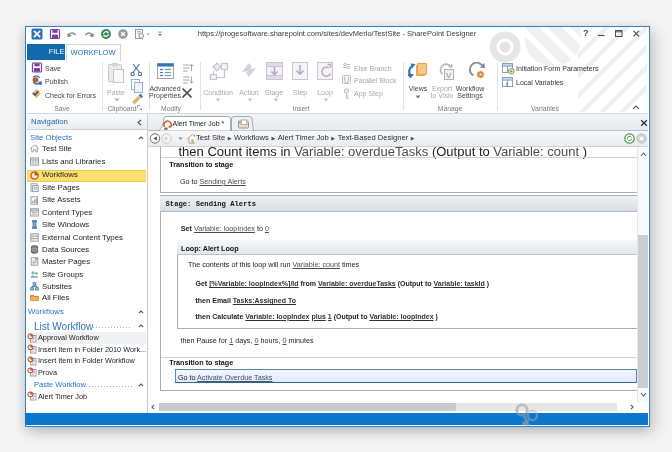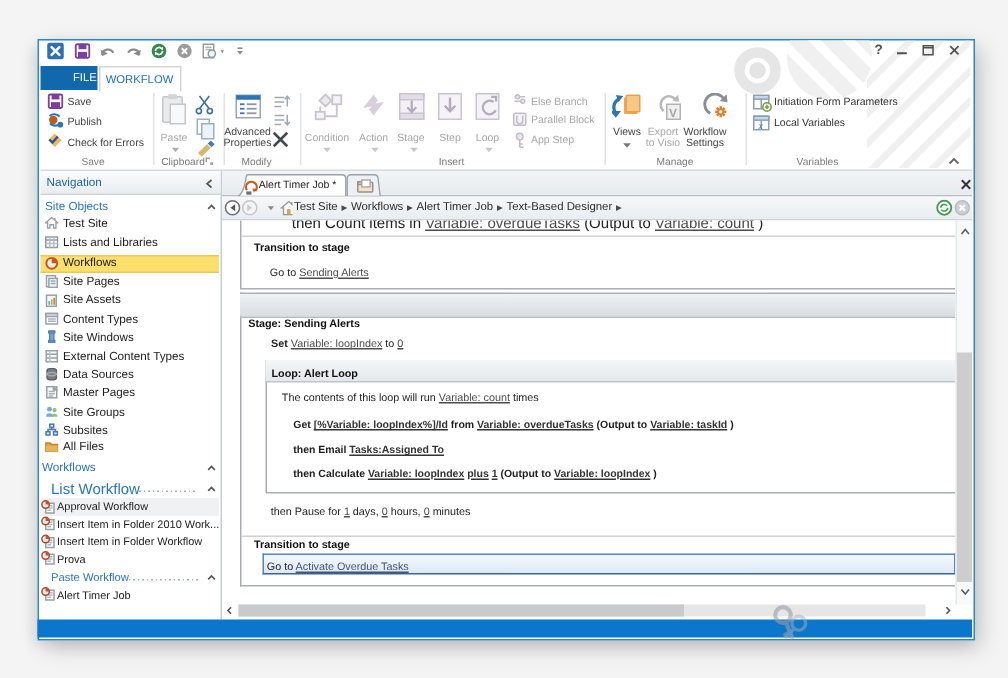--- a/index.html
+++ b/index.html
@@ -83,20 +83,21 @@
   <g transform="translate(104,1)">
     <rect x="0.5" y="0.5" width="7" height="9" fill="#fff" stroke="#9a9a9a"></rect>
     <line x1="2" y1="2.5" x2="6" y2="2.5" stroke="#b5b5b5"></line>
         <line x1="2" y1="4" x2="6" y2="4" stroke="#b5b5b5"></line>
     <circle cx="6.2" cy="6.8" r="2.4" fill="#f2f5f8" stroke="#8a98a8"></circle>
     <path d="M12 4.5 l2.4 0 l-1.2 2 z" fill="#8a8a8a"></path>
   </g>
   <path d="M127 6 l4 0 l-2 2.4 z" fill="#8a8a8a"></path>
   <rect x="127.4" y="3.6" width="3.2" height="1.1" fill="#8a8a8a"></rect>
 </svg>
+<div class="abs" style="left:337px;top:29px;transform:translateX(-50%);font-size:7.5px;color:#3c3c3c;white-space:nowrap;">https://progesoftware.sharepoint.com/sites/devMerlo/TestSite - SharePoint Designer</div>
 <div class="abs" style="left:583px;top:28px;font-size:9px;color:#4f4f4f;font-weight:bold;">?</div>
 <svg class="abs" style="left:597px;top:28px;width:47px;height:11px" viewBox="0 0 47 11">
   <line x1="1" y1="7.5" x2="7.5" y2="7.5" stroke="#4f4f4f" stroke-width="1.2"></line>
   <rect x="18.5" y="2.5" width="6.5" height="6" fill="none" stroke="#4f4f4f" stroke-width="1"></rect>
   <line x1="18.5" y1="3.8" x2="25" y2="3.8" stroke="#4f4f4f" stroke-width="1"></line>
   <g stroke="#4f4f4f" stroke-width="1.2">
         <line x1="36.5" y1="2.8" x2="42" y2="8.3"></line>
         <line x1="42" y1="2.8" x2="36.5" y2="8.3"></line>
       </g>
 </svg>
@@ -510,28 +511,28 @@
   <circle cx="17.5" cy="5.5" r="4.7" fill="#ccd0d4" stroke="#b5babe" stroke-width="0.8"></circle>
   <g stroke="#fff" stroke-width="1.3">
         <line x1="15.7" y1="3.7" x2="19.3" y2="7.3"></line>
         <line x1="19.3" y1="3.7" x2="15.7" y2="7.3"></line>
       </g>
 </svg>
 
 <div class="abs" style="left:147.5px;top:146.5px;width:489px;height:256px;background:#fff;overflow:hidden;">
 <div style="position:absolute;left:12.8px;top:0;width:1px;height:45.5px;background:#aaaeb3;"></div>
 <div style="position:absolute;left:12.8px;top:45.5px;width:477px;height:1px;background:#aaaeb3;"></div>
-<div style="position:absolute;left:31px;top:-2.8px;font-size:10px;color:#222;white-space:nowrap;margin-left:16px;">then Count items in <span class="lk">Variable: overdueTasks</span> (Output to <span class="lk">Variable: count</span> )</div>
+<div style="position:absolute;left:31px;top:-2.8px;font-size:13px;color:#222;white-space:nowrap;">then Count items in <span class="lk">Variable: overdueTasks</span> (Output to <span class="lk">Variable: count</span> )</div>
 <div style="position:absolute;left:13.8px;top:10.8px;width:476px;height:1px;background:#d2d2d2;"></div>
 <div style="position:absolute;left:21.8px;top:13.5px;font-size:7.2px;color:#111;font-weight:bold;white-space:nowrap;">Transition to stage</div>
 <div style="position:absolute;left:32.4px;top:30.4px;font-size:7.2px;color:#222;white-space:nowrap;">Go to <span class="lk">Sending Alerts</span></div>
 <div style="position:absolute;left:12.8px;top:48px;width:1px;height:196px;background:#aaaeb3;"></div>
 <div style="position:absolute;left:12.8px;top:243.9px;width:477px;height:1px;background:#aaaeb3;"></div>
 <div style="position:absolute;left:12.8px;top:48px;width:477px;height:17.5px;background:linear-gradient(#f0f2f4,#d8dde2);border-top:1px solid #aaaeb3;border-bottom:1px solid #b6bbc1;box-sizing:border-box;"></div>
-<div style="position:absolute;left:18px;top:64px;font-size:7.2px;color:#111;font-weight:bold;white-space:nowrap;">Stage: Sending Alerts</div>
+<div style="position:absolute;left:18px;top:53px;font-size:7.2px;color:#111;font-weight:bold;white-space:nowrap;font-family:Liberation Mono, monospace;">Stage: Sending Alerts</div>
 <div style="position:absolute;left:33.2px;top:77.5px;font-size:7.2px;color:#222;white-space:nowrap;"><b>Set</b> <span class="lk">Variable: loopIndex</span> to <span class="lk">0</span></div>
 <div style="position:absolute;left:29.1px;top:93.5px;width:460px;height:1px;background:#aaaeb3;"></div>
 <div style="position:absolute;left:29.1px;top:93.5px;width:1px;height:88.3px;background:#aaaeb3;"></div>
 <div style="position:absolute;left:29.1px;top:181.8px;width:460px;height:1px;background:#aaaeb3;"></div>
 <div style="position:absolute;left:29.1px;top:93.5px;width:460px;height:14.5px;background:linear-gradient(#f4f6f7,#e4e8ec);border-bottom:1px solid #bfc4c9;box-sizing:border-box;"></div>
 <div style="position:absolute;left:33.5px;top:97px;font-size:7.2px;color:#111;font-weight:bold;white-space:nowrap;">Loop: Alert Loop</div>
 <div style="position:absolute;left:40.4px;top:113.8px;font-size:7.2px;color:#222;white-space:nowrap;">The contents of this loop will run <span class="lk">Variable: count</span> times</div>
 <div style="position:absolute;left:48px;top:133.5px;font-size:7px;color:#1d1d1d;font-weight:bold;white-space:nowrap;">Get <span class="lk" style="color:#333;">[%Variable: loopIndex%]/Id</span> from <span class="lk" style="color:#333;">Variable: overdueTasks</span> (Output to <span class="lk" style="color:#333;">Variable: taskId</span> )</div>
 <div style="position:absolute;left:48px;top:150.8px;font-size:7px;color:#1d1d1d;font-weight:bold;white-space:nowrap;">then Email <span class="lk" style="color:#333;">Tasks:Assigned To</span></div>
 <div style="position:absolute;left:48px;top:166.3px;font-size:7px;color:#1d1d1d;font-weight:bold;white-space:nowrap;">then Calculate <span class="lk" style="color:#333;">Variable: loopIndex</span> <span class="lk" style="color:#333;">plus</span> <span class="lk" style="color:#333;">1</span> (Output to <span class="lk" style="color:#333;">Variable: loopIndex</span> )</div>

